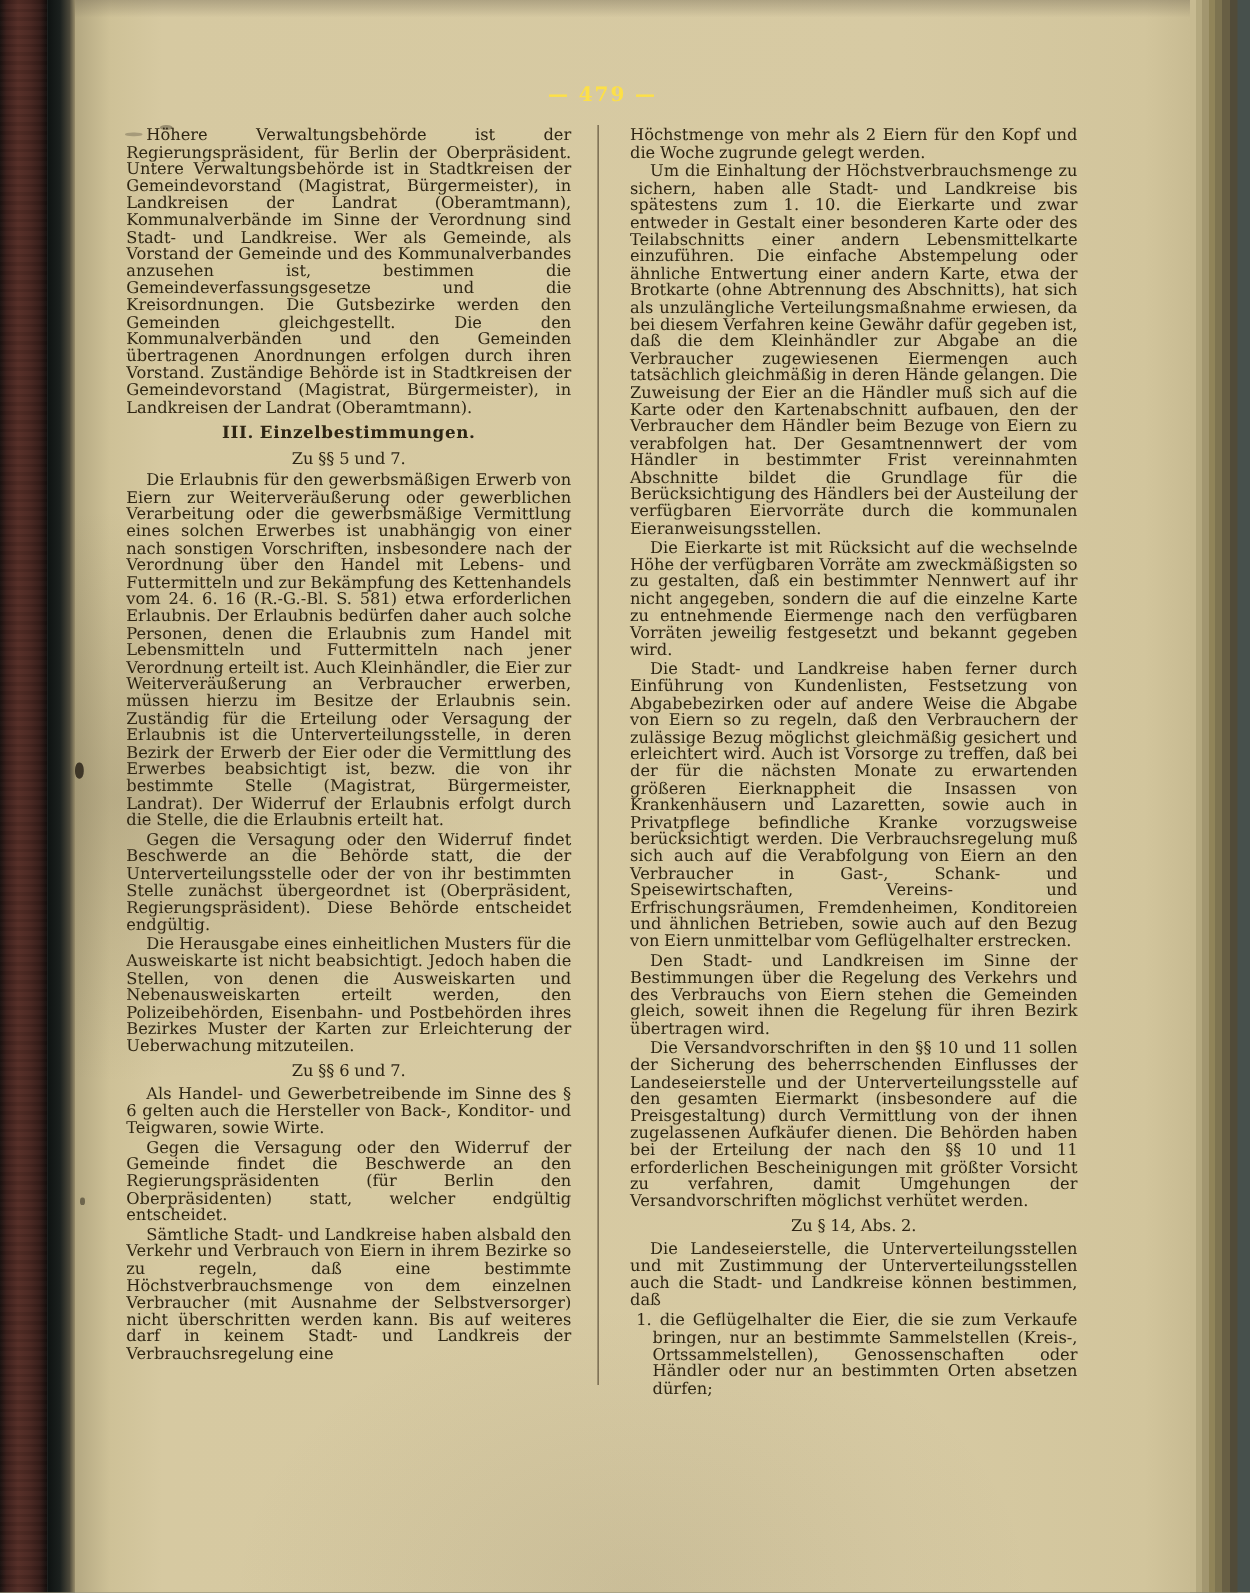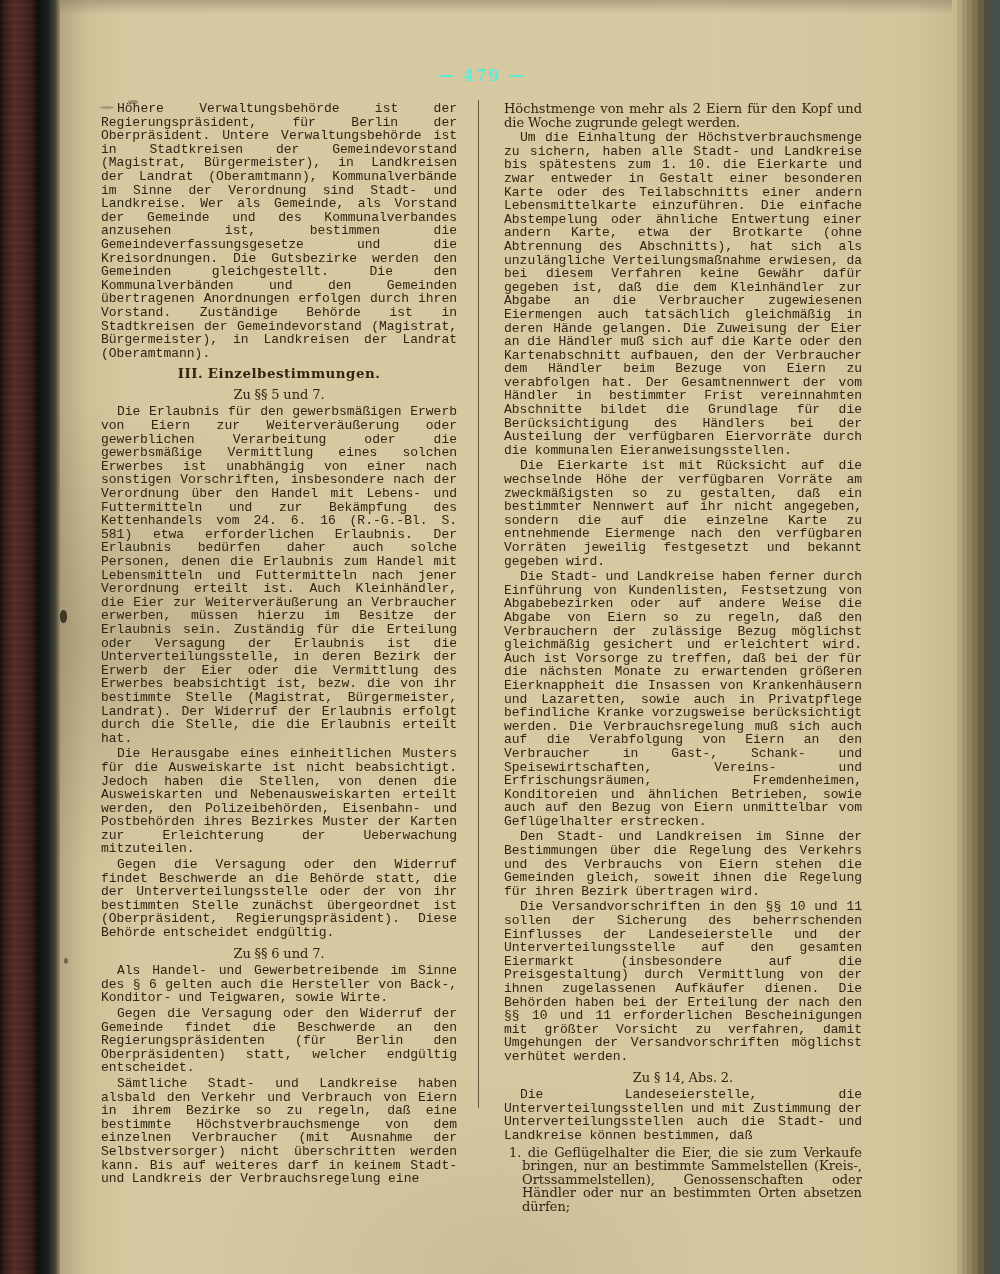--- a/index.html
+++ b/index.html
@@ -42,21 +42,21 @@
     position:absolute;left:952px;top:0;width:38px;height:1274px;
     background:linear-gradient(90deg,
       #c7ba91 0 5px,#b4a87f 5px 10px,#a2966f 10px 15px,
       #908459 15px 20px,#7d7350 20px 26px,#685f44 26px 32px,#514b39 32px 38px);
   }
   .stain{position:absolute;background:#241d14;border-radius:45%;opacity:.8;}
 
   
   .page-number{
     position:absolute;left:85px;top:66px;width:794px;
-    text-align:center;font-weight:bold;font-size:16px;letter-spacing:1.5px;color:#5eead4;
+    text-align:center;font-weight:bold;font-size:16px;letter-spacing:1.5px;color:#fde047;
   }
 
   
   .column{
     position:absolute;top:102px;
     font-size:13px;line-height:13.6px;text-align:justify;
     color:#2e2513;hyphens:auto;-webkit-hyphens:auto;word-spacing:-0.4px;
   }
   #col-left{left:85px;width:388px;}
   #col-right{left:488px;width:390px;}
@@ -65,21 +65,21 @@
     background:rgba(58,46,26,.72);
   }
   .block{margin:0 16px 2px;}
   .block-section-heading{
     text-align:center;font-weight:bold;font-size:13.4px;
     letter-spacing:.5px;margin:7px 0 5px;text-indent:0;
   }
   .block-subheading{
     text-align:center;font-weight:normal;font-size:13px;margin:7px 0 4px;text-indent:0;
   }
-  .block-paragraph{text-indent:16px;font-family:Liberation Mono, monospace;}
+  .block-paragraph{text-indent:16px;}
   .block-paragraph-continuation{text-indent:0;}
   .block-list-item{padding-left:18px;text-indent:-13px;margin-top:3px;}
 </style>
 </head>
 <body>
 
 <div class="spine"></div>
 <div class="gutter"></div>
 <div class="paper"></div>
 <div class="paper-vignette"></div>
@@ -92,22 +92,22 @@
 
 <div class="page-number">— 479 —</div>
 
 <div class="divider"></div>
 
 <div class="column" id="col-left">
     <div class="block block-paragraph">Höhere Verwaltungsbehörde ist der Regierungspräsident, für Berlin der Oberpräsident. Untere Verwaltungsbehörde ist in Stadtkreisen der Gemeindevorstand (Magistrat, Bürgermeister), in Landkreisen der Landrat (Oberamtmann), Kommunalverbände im Sinne der Verordnung sind Stadt- und Landkreise. Wer als Gemeinde, als Vorstand der Gemeinde und des Kommunalverbandes anzusehen ist, bestimmen die Gemeindeverfassungsgesetze und die Kreisordnungen. Die Gutsbezirke werden den Gemeinden gleichgestellt. Die den Kommunalverbänden und den Gemeinden übertragenen Anordnungen erfolgen durch ihren Vorstand. Zuständige Behörde ist in Stadtkreisen der Gemeindevorstand (Magistrat, Bürgermeister), in Landkreisen der Landrat (Oberamtmann).</div>
     <div class="block block-section-heading">III. Einzelbestimmungen.</div>
     <div class="block block-subheading">Zu §§ 5 und 7.</div>
     <div class="block block-paragraph">Die Erlaubnis für den gewerbsmäßigen Erwerb von Eiern zur Weiterveräußerung oder gewerblichen Verarbeitung oder die gewerbsmäßige Vermittlung eines solchen Erwerbes ist unabhängig von einer nach sonstigen Vorschriften, insbesondere nach der Verordnung über den Handel mit Lebens- und Futtermitteln und zur Bekämpfung des Kettenhandels vom 24. 6. 16 (R.-G.-Bl. S. 581) etwa erforderlichen Erlaubnis. Der Erlaubnis bedürfen daher auch solche Personen, denen die Erlaubnis zum Handel mit Lebensmitteln und Futtermitteln nach jener Verordnung erteilt ist. Auch Kleinhändler, die Eier zur Weiterveräußerung an Verbraucher erwerben, müssen hierzu im Besitze der Erlaubnis sein. Zuständig für die Erteilung oder Versagung der Erlaubnis ist die Unterverteilungsstelle, in deren Bezirk der Erwerb der Eier oder die Vermittlung des Erwerbes beabsichtigt ist, bezw. die von ihr bestimmte Stelle (Magistrat, Bürgermeister, Landrat). Der Widerruf der Erlaubnis erfolgt durch die Stelle, die die Erlaubnis erteilt hat.</div>
+    <div class="block block-paragraph">Gegen die Versagung oder den Widerruf findet Beschwerde an die Behörde statt, die der Unterverteilungsstelle oder der von ihr bestimmten Stelle zunächst übergeordnet ist (Oberpräsident, Regierungspräsident). Diese Behörde entscheidet endgültig.</div>
     <div class="block block-paragraph">Die Herausgabe eines einheitlichen Musters für die Ausweiskarte ist nicht beabsichtigt. Jedoch haben die Stellen, von denen die Ausweiskarten und Nebenausweiskarten erteilt werden, den Polizeibehörden, Eisenbahn- und Postbehörden ihres Bezirkes Muster der Karten zur Erleichterung der Ueberwachung mitzuteilen.</div>
-    <div class="block block-paragraph">Gegen die Versagung oder den Widerruf findet Beschwerde an die Behörde statt, die der Unterverteilungsstelle oder der von ihr bestimmten Stelle zunächst übergeordnet ist (Oberpräsident, Regierungspräsident). Diese Behörde entscheidet endgültig.</div>
     <div class="block block-subheading">Zu §§ 6 und 7.</div>
     <div class="block block-paragraph">Als Handel- und Gewerbetreibende im Sinne des § 6 gelten auch die Hersteller von Back-, Konditor- und Teigwaren, sowie Wirte.</div>
     <div class="block block-paragraph">Gegen die Versagung oder den Widerruf der Gemeinde findet die Beschwerde an den Regierungspräsidenten (für Berlin den Oberpräsidenten) statt, welcher endgültig entscheidet.</div>
     <div class="block block-paragraph">Sämtliche Stadt- und Landkreise haben alsbald den Verkehr und Verbrauch von Eiern in ihrem Bezirke so zu regeln, daß eine bestimmte Höchstverbrauchsmenge von dem einzelnen Verbraucher (mit Ausnahme der Selbstversorger) nicht überschritten werden kann. Bis auf weiteres darf in keinem Stadt- und Landkreis der Verbrauchsregelung eine</div>
   </div>
 <div class="column" id="col-right">
     <div class="block block-paragraph-continuation">Höchstmenge von mehr als 2 Eiern für den Kopf und die Woche zugrunde gelegt werden.</div>
     <div class="block block-paragraph">Um die Einhaltung der Höchstverbrauchsmenge zu sichern, haben alle Stadt- und Landkreise bis spätestens zum 1. 10. die Eierkarte und zwar entweder in Gestalt einer besonderen Karte oder des Teilabschnitts einer andern Lebensmittelkarte einzuführen. Die einfache Abstempelung oder ähnliche Entwertung einer andern Karte, etwa der Brotkarte (ohne Abtrennung des Abschnitts), hat sich als unzulängliche Verteilungsmaßnahme erwiesen, da bei diesem Verfahren keine Gewähr dafür gegeben ist, daß die dem Kleinhändler zur Abgabe an die Verbraucher zugewiesenen Eiermengen auch tatsächlich gleichmäßig in deren Hände gelangen. Die Zuweisung der Eier an die Händler muß sich auf die Karte oder den Kartenabschnitt aufbauen, den der Verbraucher dem Händler beim Bezuge von Eiern zu verabfolgen hat. Der Gesamtnennwert der vom Händler in bestimmter Frist vereinnahmten Abschnitte bildet die Grundlage für die Berücksichtigung des Händlers bei der Austeilung der verfügbaren Eiervorräte durch die kommunalen Eieranweisungsstellen.</div>
     <div class="block block-paragraph">Die Eierkarte ist mit Rücksicht auf die wechselnde Höhe der verfügbaren Vorräte am zweckmäßigsten so zu gestalten, daß ein bestimmter Nennwert auf ihr nicht angegeben, sondern die auf die einzelne Karte zu entnehmende Eiermenge nach den verfügbaren Vorräten jeweilig festgesetzt und bekannt gegeben wird.</div>
     <div class="block block-paragraph">Die Stadt- und Landkreise haben ferner durch Einführung von Kundenlisten, Festsetzung von Abgabebezirken oder auf andere Weise die Abgabe von Eiern so zu regeln, daß den Verbrauchern der zulässige Bezug möglichst gleichmäßig gesichert und erleichtert wird. Auch ist Vorsorge zu treffen, daß bei der für die nächsten Monate zu erwartenden größeren Eierknappheit die Insassen von Krankenhäusern und Lazaretten, sowie auch in Privatpflege befindliche Kranke vorzugsweise berücksichtigt werden. Die Verbrauchsregelung muß sich auch auf die Verabfolgung von Eiern an den Verbraucher in Gast-, Schank- und Speisewirtschaften, Vereins- und Erfrischungsräumen, Fremdenheimen, Konditoreien und ähnlichen Betrieben, sowie auch auf den Bezug von Eiern unmittelbar vom Geflügelhalter erstrecken.</div>

